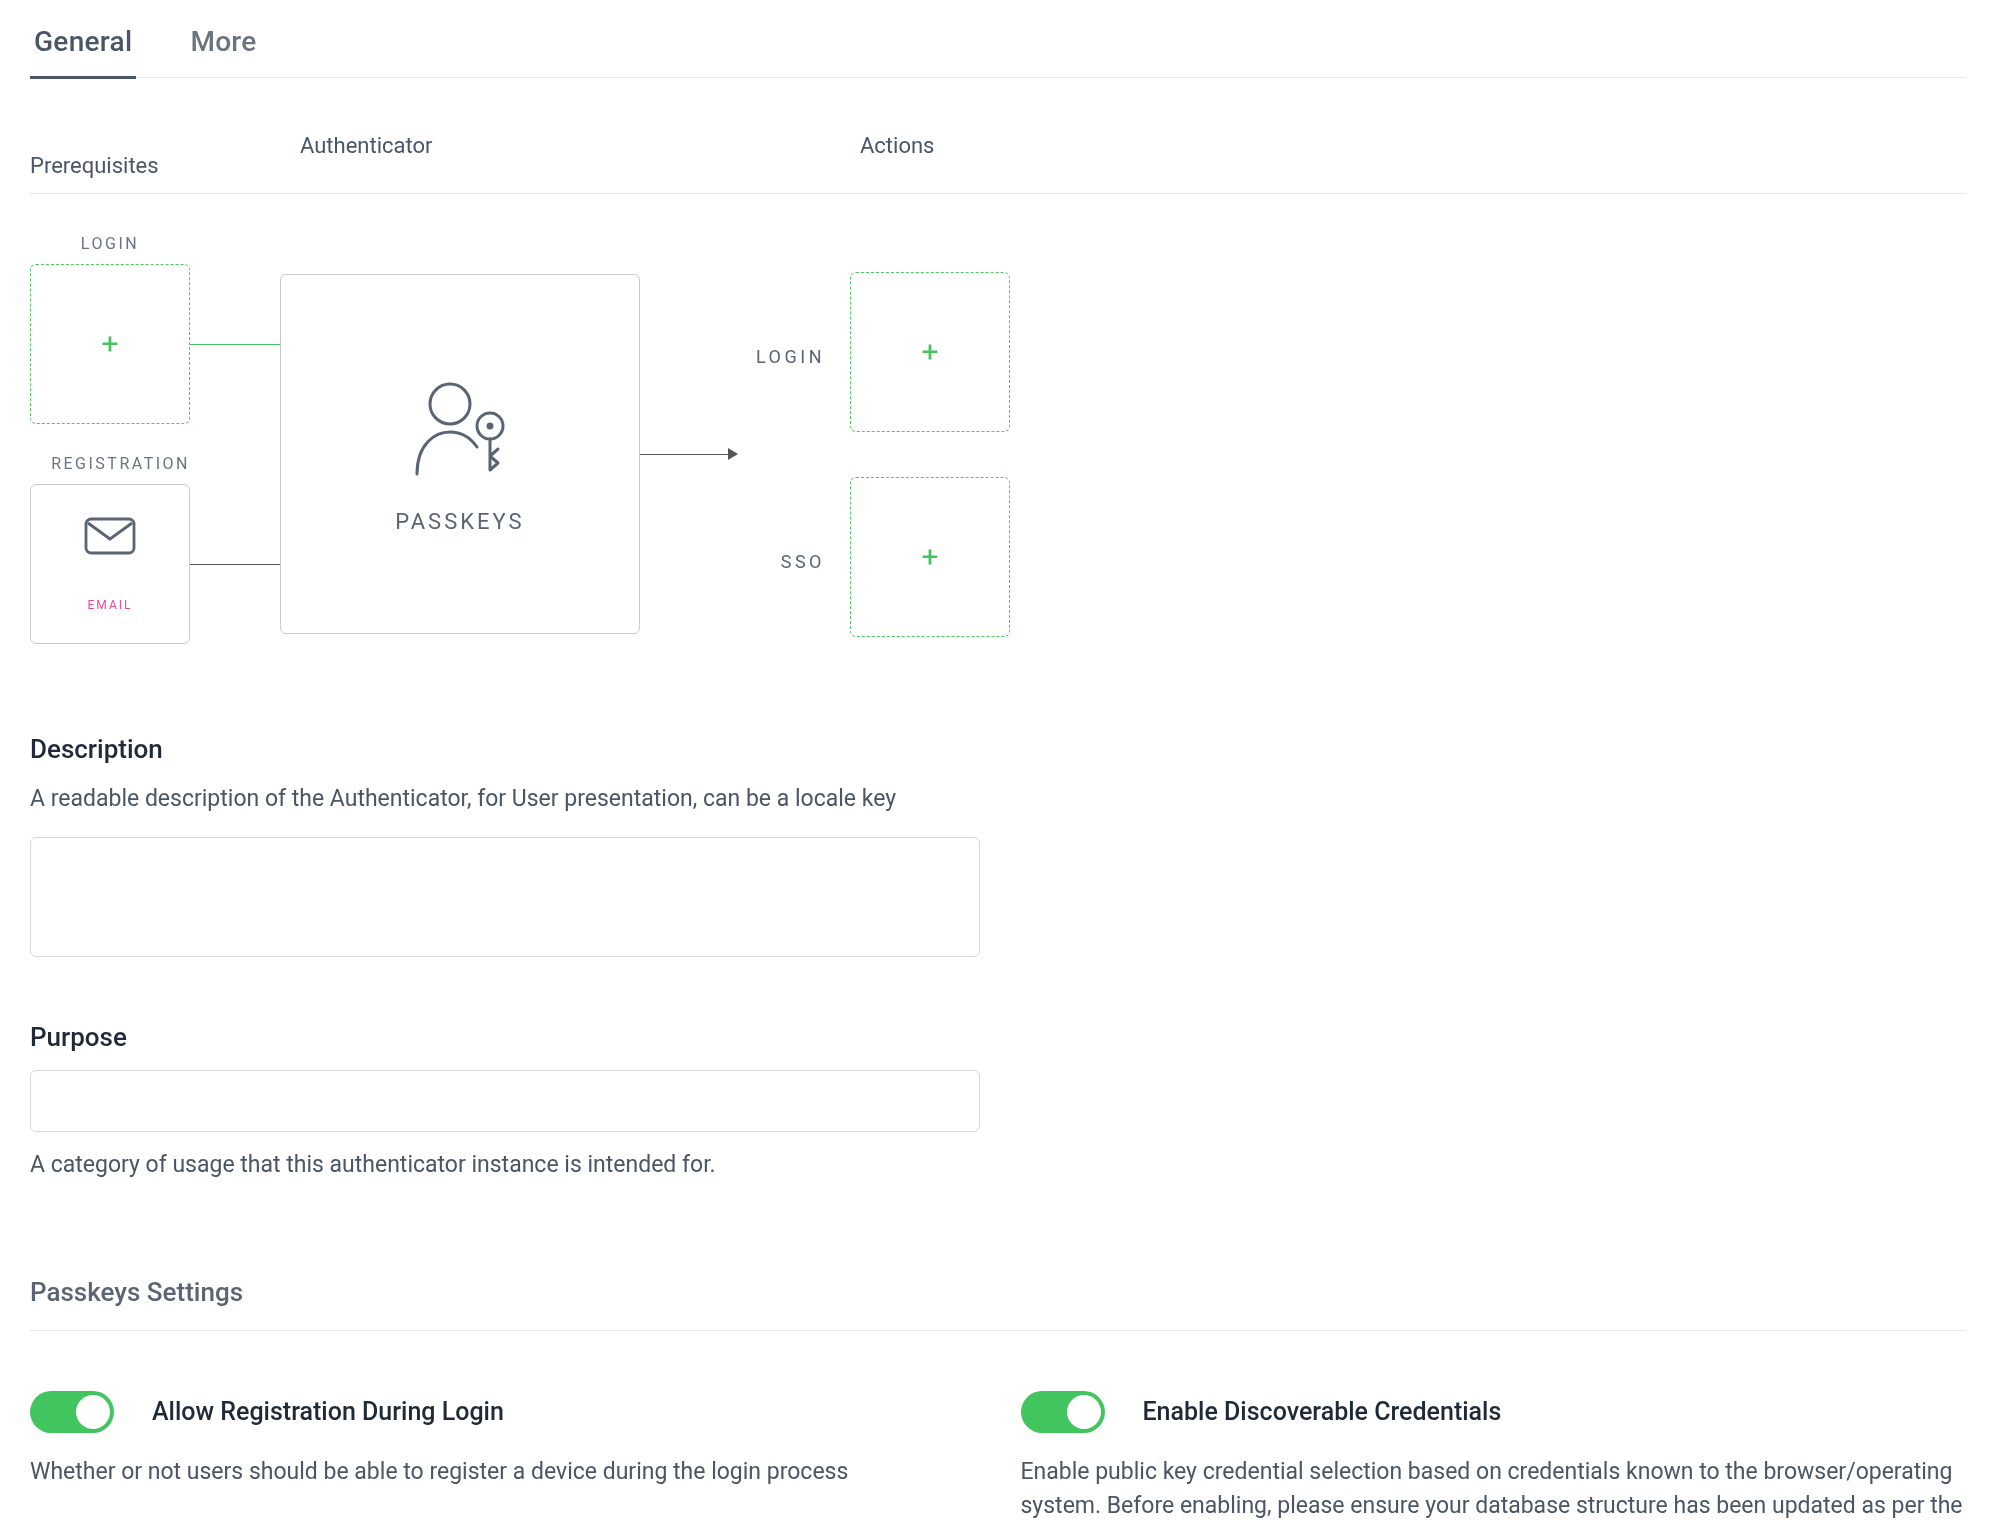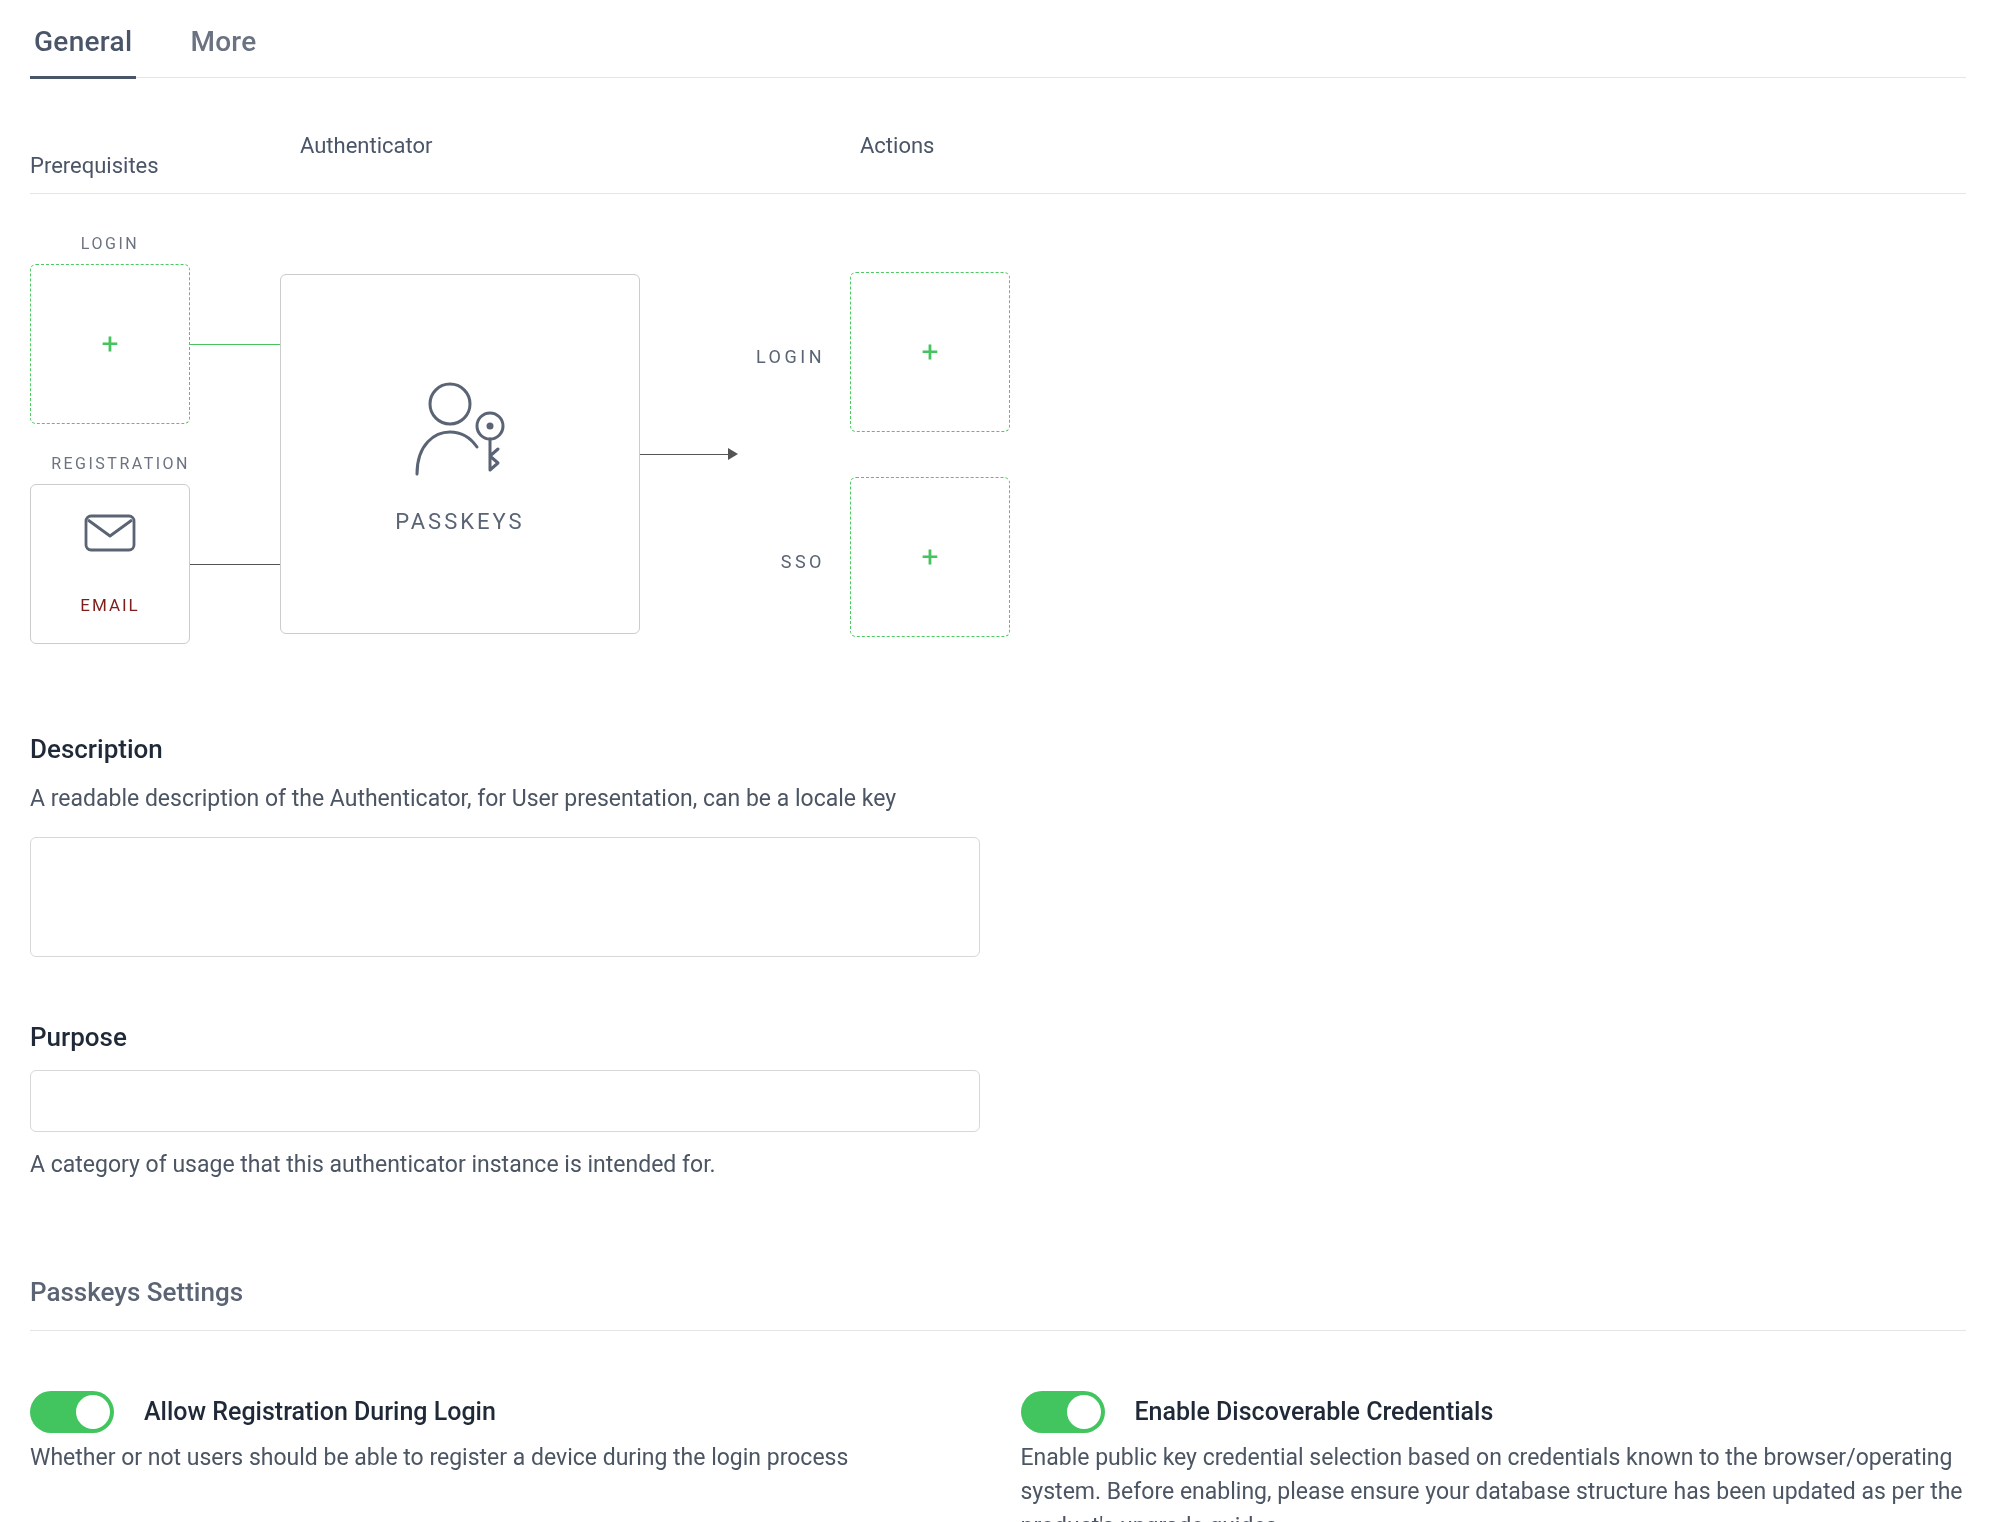--- a/index.html
+++ b/index.html
@@ -76,21 +76,21 @@
     text-align: center;
   }
 
   
   #login-add { left: 0; top: 40px; width: 160px; height: 160px; }
   #login-lbl { left: 0; top: 10px; width: 160px; text-align: center; }
 
   #reg-box { left: 0; top: 260px; width: 160px; height: 160px; cursor: pointer; }
   #reg-lbl { left: 0; top: 230px; width: 160px; text-align: right; }
   #reg-box .icon { margin-bottom: 10px; }
-  #reg-box .caption { font-size: 17px; letter-spacing: 2px; color: #7f1d1d; margin-top: 28px; }
+  #reg-box .caption { font-size: 12px; letter-spacing: 2px; color: #ec4899; margin-top: 28px; }
 
   
   #auth-box {
     left: 250px; top: 50px; width: 360px; height: 360px;
     display: flex; flex-direction: column; align-items: center; justify-content: center;
     gap: 25px;
   }
   #auth-box .auth-label {
     font-size: 22px; letter-spacing: 3px; color: #5a6474;
   }
@@ -165,22 +165,22 @@
 
   .toggles-row {
     display: flex;
     gap: 45px;
     margin-top: 60px;
   }
   .toggle-block { flex: 1; }
   .toggle-header {
     display: flex;
     align-items: center;
-    gap: 30px;
-    margin-bottom: 8px;
+    gap: 38px;
+    margin-bottom: 22px;
   }
   .toggle {
     width: 84px; height: 42px;
     background: #42c55e;
     border-radius: 42px;
     position: relative;
     cursor: pointer;
     flex: 0 0 auto;
   }
   .toggle .knob {

